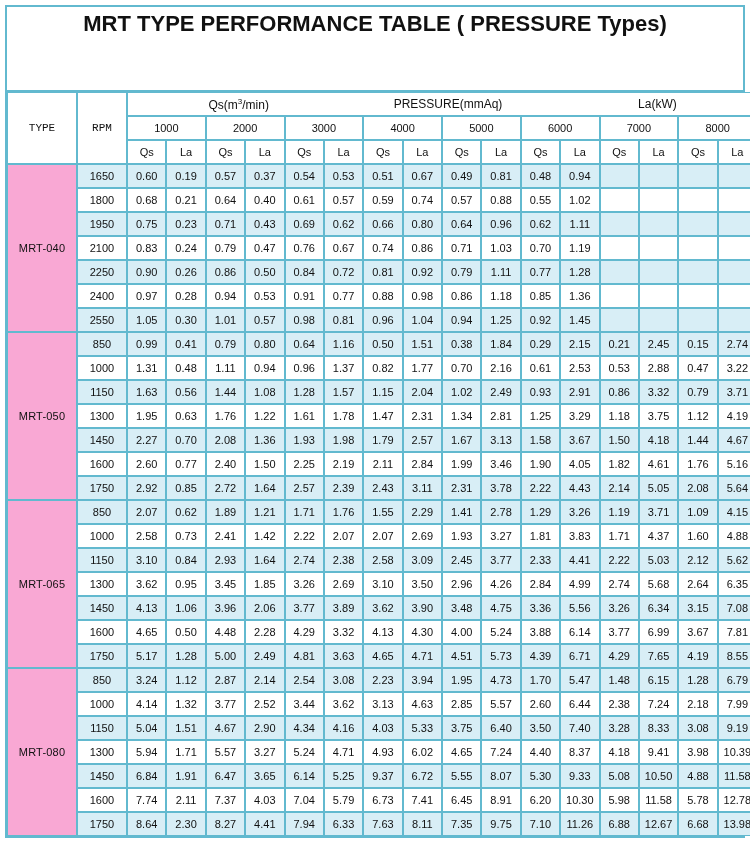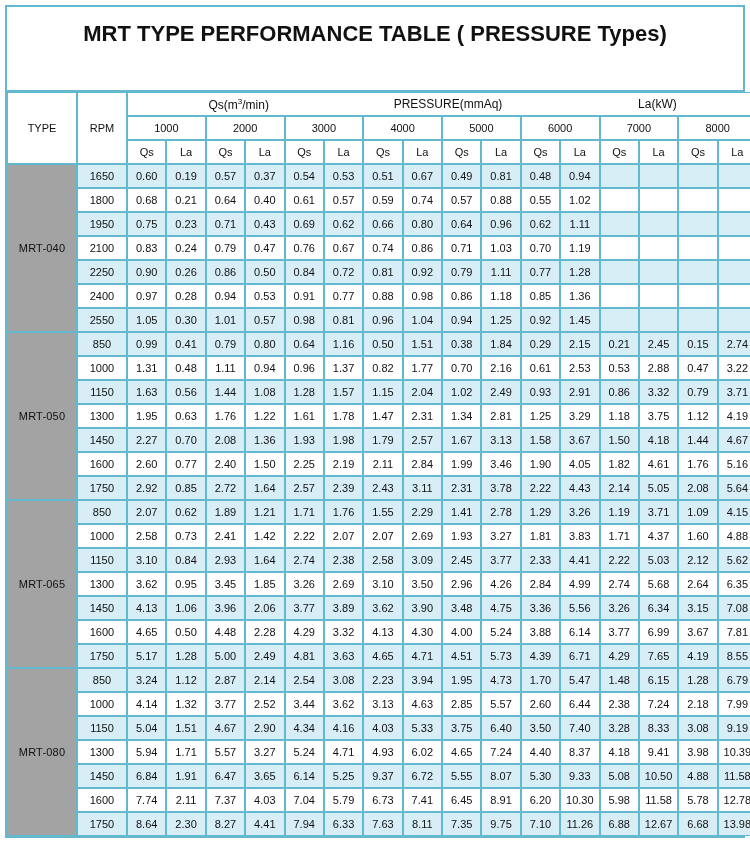--- a/index.html
+++ b/index.html
@@ -36,21 +36,21 @@
     align-items: flex-start;
     justify-content: center;
     border-bottom: 2px solid #62b9cf;
     box-sizing: border-box;
     background: #ffffff;
   }
   .title-text {
     font-size: 22px;
     font-weight: bold;
     letter-spacing: 0px;
-    padding-top: 14px;
+    padding-top: 4px;
     white-space: nowrap;
     color: #111111;
   }
 
   
   table.perf {
     border-collapse: separate;
     border-spacing: 0;
     width: 100%;
     table-layout: fixed;
@@ -66,20 +66,21 @@
     padding: 0;
     height: 24px;
     box-sizing: border-box;
     color: #111111;
   }
 
   
   .h-type, .h-rpm {
     font-size: 12px;
     font-weight: bold;
+    font-family: Liberation Mono, monospace;
   }
   .h-group {
     font-size: 12px;
     background: #ffffff;
     position: relative;
   }
   .group-labels {
     display: flex;
     width: 100%;
     height: 100%;
@@ -112,21 +113,21 @@
     font-weight: bold;
     letter-spacing: 0.2px;
   }
   td.rpm-cell {
     font-size: 11px;
   }
   td.val { font-size: 11px; }
   td.blank { background: #ffffff; }
 
   tr.shade td { background: #d8eef6; }
-  tr.shade td.type-cell { background: #a3a3a3; }
+  tr.shade td.type-cell { background: #f9a8d4; }
 
   .sup { font-size: 8px; vertical-align: super; }
 </style>
 </head>
 <body>
 
 <div id="sheet">
   <div class="outer-frame">
 
     <div class="title-band">

